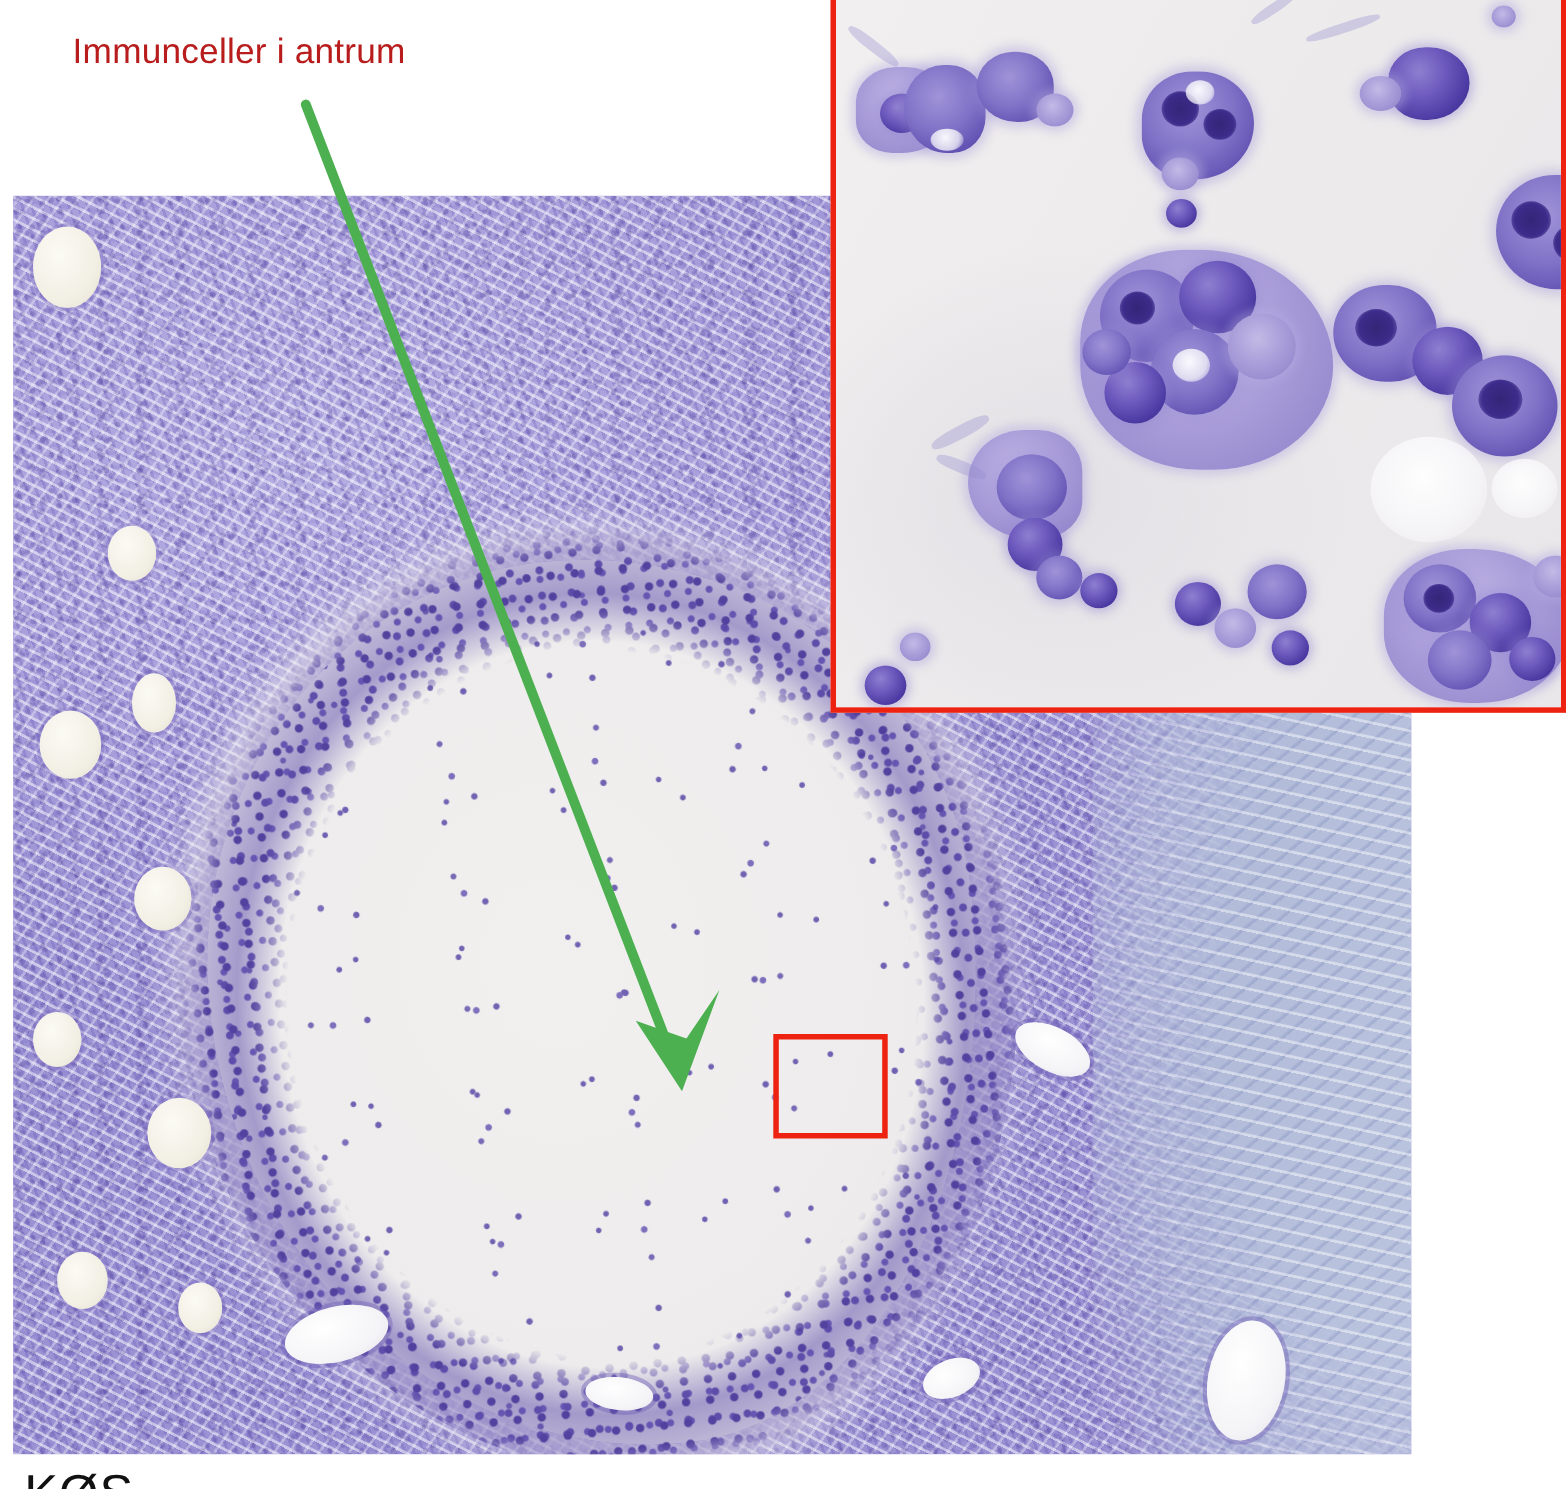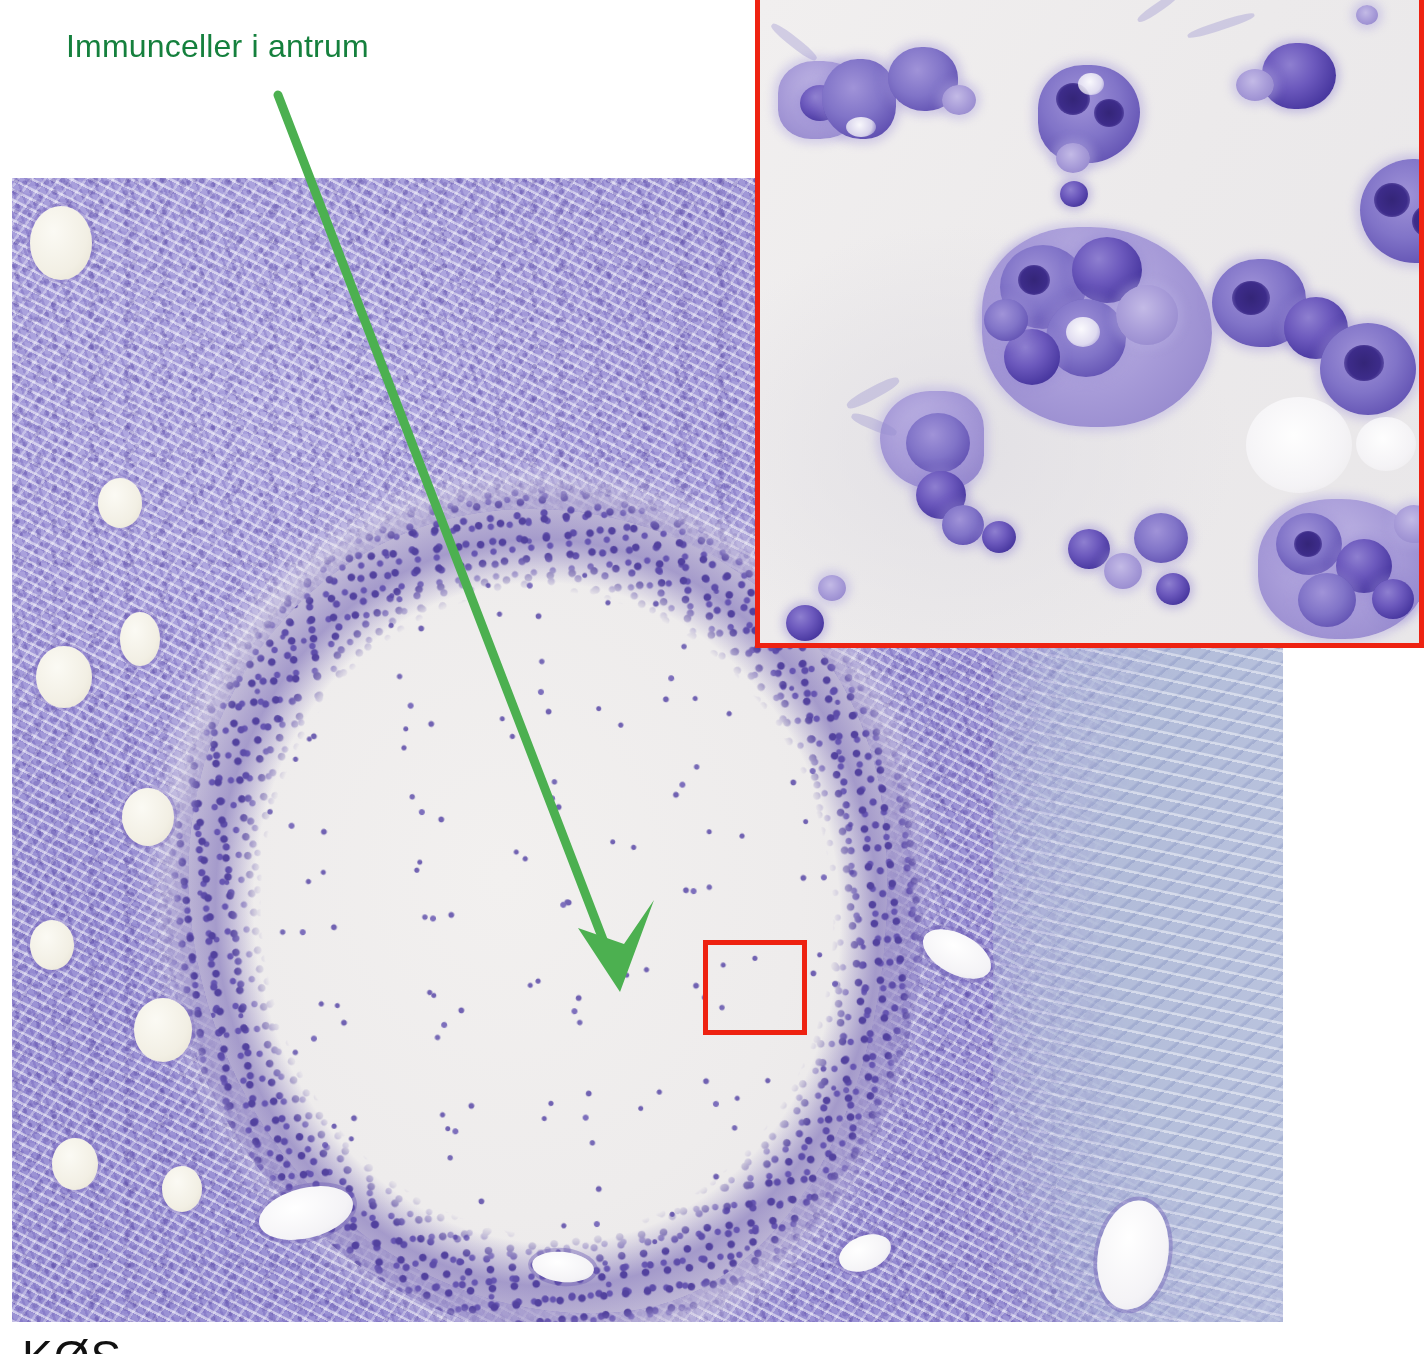--- a/index.html
+++ b/index.html
@@ -7,21 +7,21 @@
   body{
     width:1424px;height:1354px;position:relative;overflow:hidden;
     font-family:"Liberation Sans","DejaVu Sans",sans-serif;
     background:#ffffff;
   }
   .slide{position:absolute;inset:0;background:#fff;}
 
   
   .caption{
     position:absolute;left:66px;top:28px;
-    font-size:32px;color:#15803d;letter-spacing:.2px;
+    font-size:32px;color:#b91c1c;letter-spacing:.2px;
     white-space:nowrap;
   }
 
   
   .micrograph{
     position:absolute;left:12px;top:178px;width:1271px;height:1144px;
     overflow:hidden;background:#cdc9e8;
   }
   .micro-inner{position:absolute;inset:0;}
 

